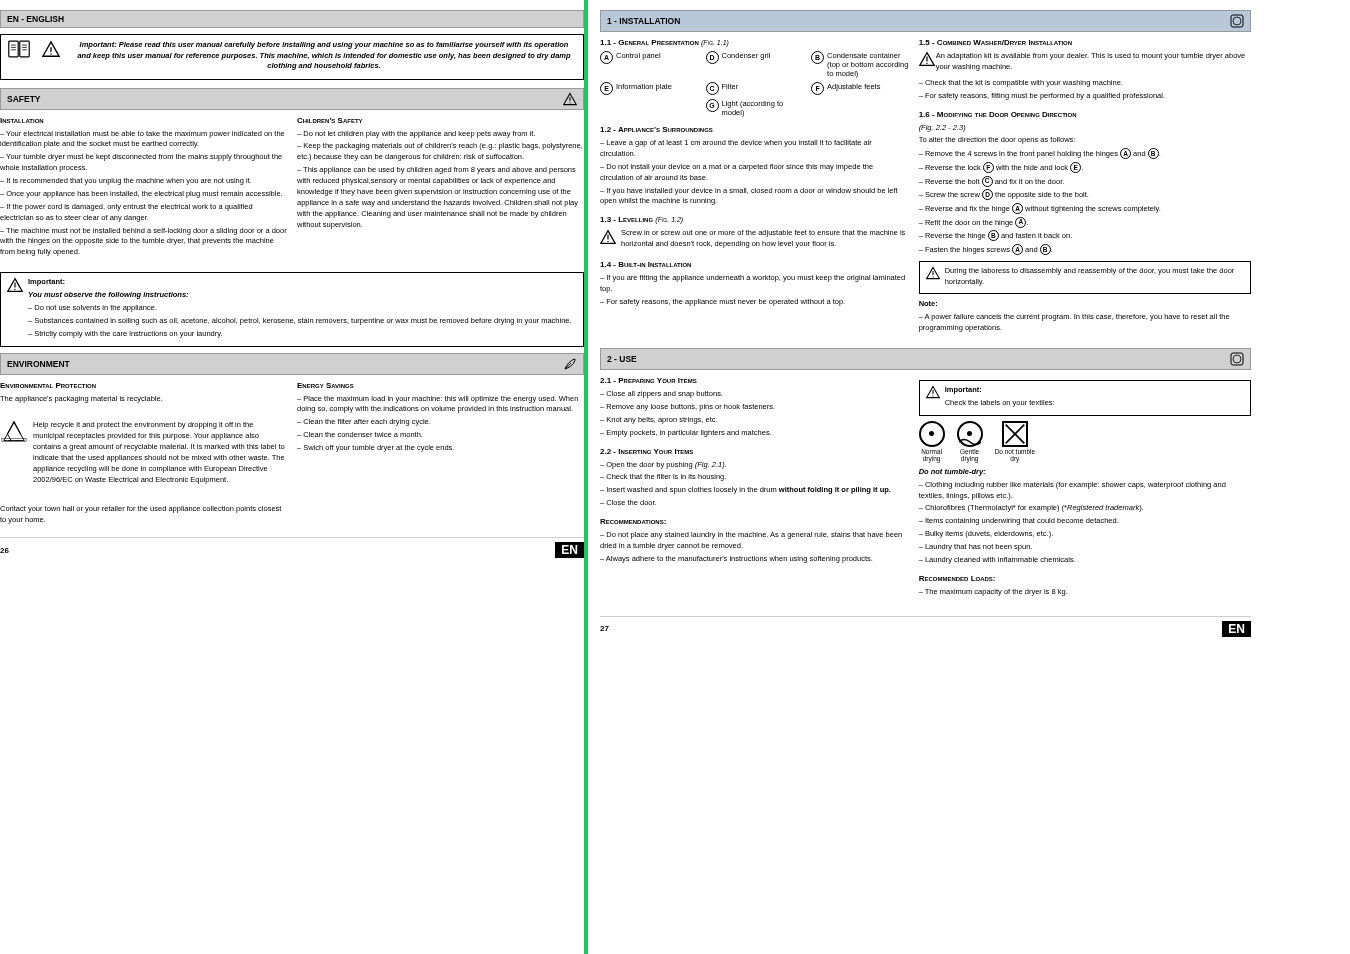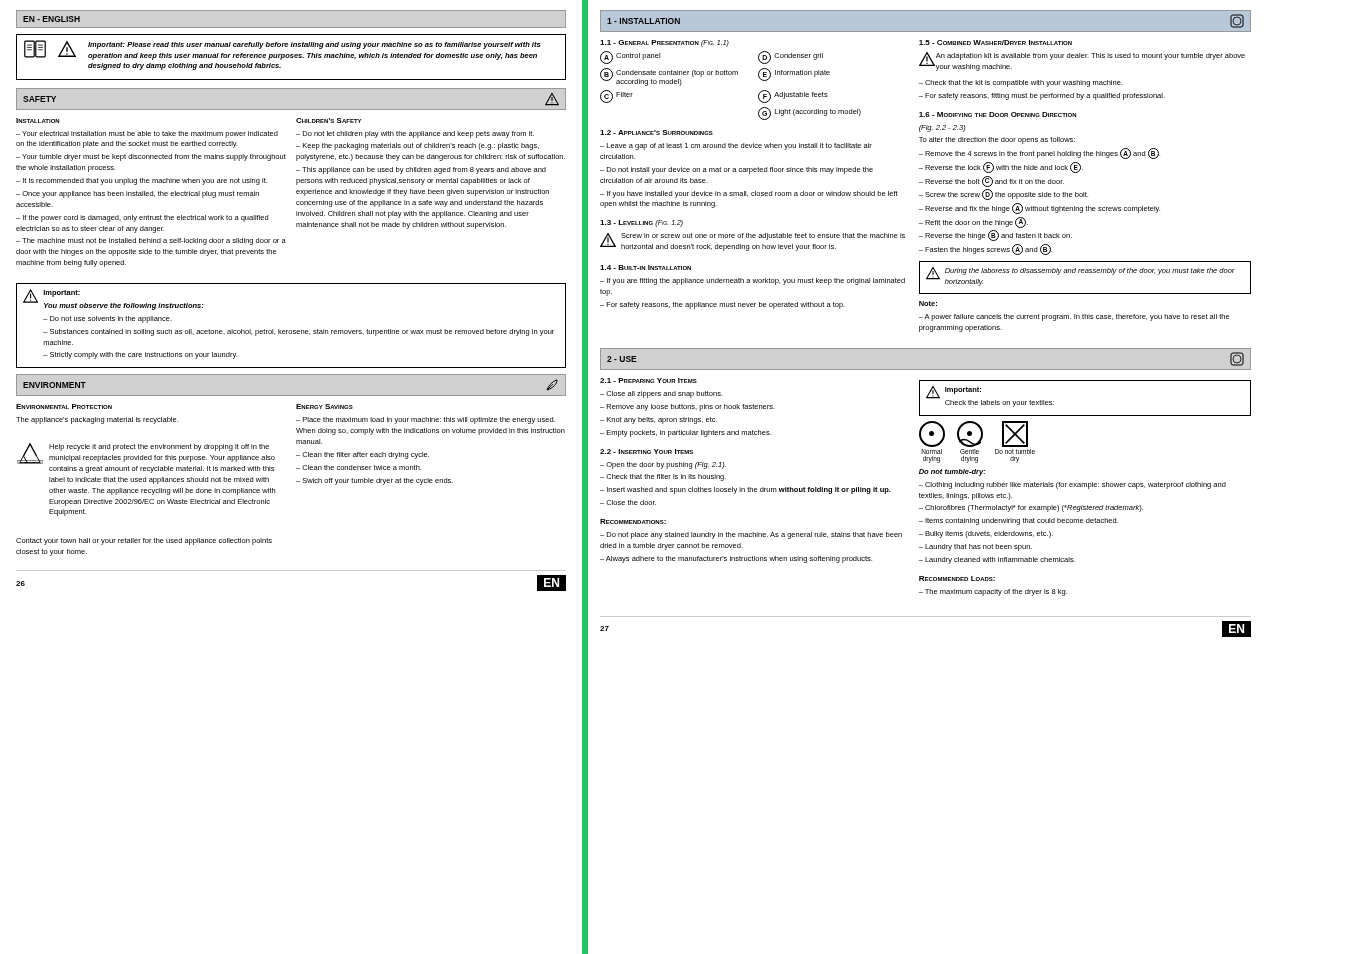--- a/index.html
+++ b/index.html
@@ -11,22 +11,22 @@
       width: 1350px;
       min-height: 954px;
     }
     .page-container {
       display: flex;
       width: 1350px;
       min-height: 954px;
     }
     .left-page {
       width: 588px;
-      padding: 10px 16px;
-      border-right: 6px solid #22c55e;
+      padding: 10px 0;
+      border-right: 4px solid #22c55e;
     }
     .right-page {
       width: 675px;
       padding: 10px 12px;
     }
     .section-header {
       background: #d0d0d0;
       padding: 3px 6px;
       font-weight: bold;
       font-size: 8.5px;
@@ -36,20 +36,21 @@
       align-items: center;
       justify-content: space-between;
     }
     .important-box {
       border: 1px solid #000;
       padding: 5px 7px;
       margin-bottom: 8px;
       display: flex;
       align-items: flex-start;
       gap: 12px;
+      text-align: center;
     }
     .important-box p {
       font-size: 7.5px;
       line-height: 1.4;
     }
     .important-box p strong { font-style: italic; }
     .warning-icon {
       width: 18px;
       height: 18px;
       flex-shrink: 0;
@@ -97,21 +98,21 @@
     }
     .section-header-wrap {
       position: relative;
     }
     
     .right-page .section-header {
       background: #b8c8d8;
     }
     .installation-grid {
       display: grid;
-      grid-template-columns: 1fr 1fr;
+      grid-template-columns: 1fr 1fr 1fr;
       gap: 4px 8px;
       margin-bottom: 6px;
     }
     .grid-item {
       display: flex;
       align-items: flex-start;
       gap: 3px;
       font-size: 7.5px;
     }
     .circle-label {
@@ -163,21 +164,20 @@
     }
     .section-sub-title {
       font-variant: small-caps;
       font-weight: bold;
       font-size: 8px;
     }
     .warning-box {
       border: 1px solid #000;
       padding: 4px 6px;
       margin: 5px 0;
-      font-style: italic;
     }
     .note-section { margin-top: 4px; }
     .check-labels-box {
       border: 1px solid #000;
       padding: 4px 6px;
       margin: 4px 0;
       display: flex;
       gap: 5px;
       align-items: flex-start;
     }

